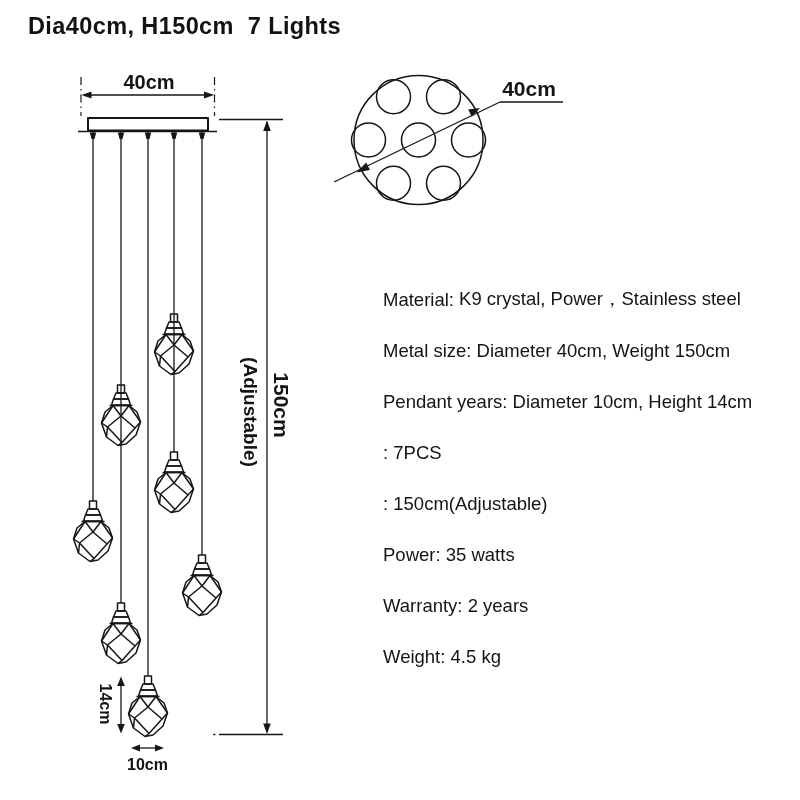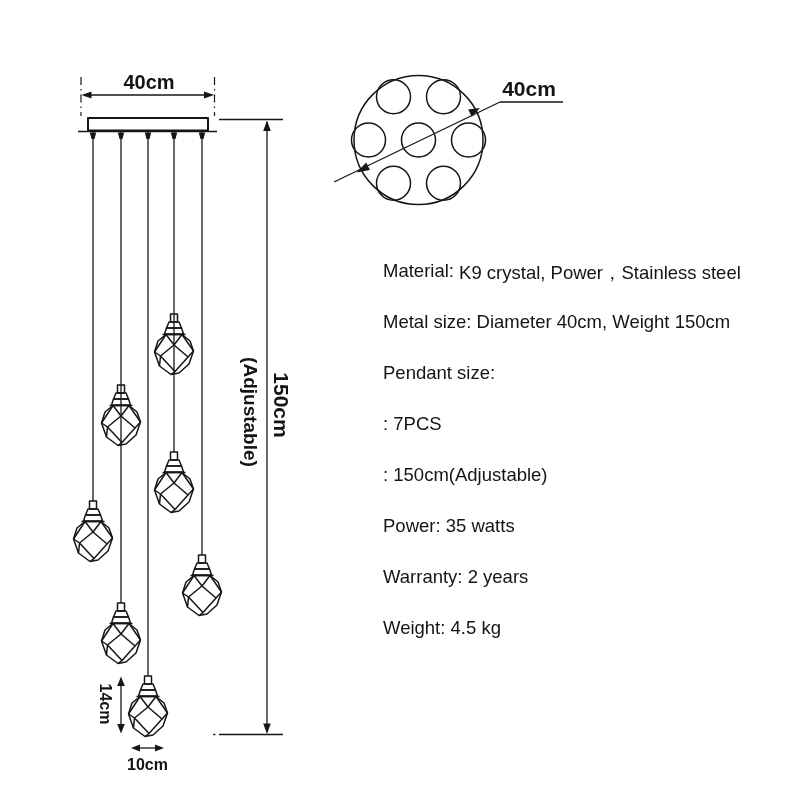--- a/index.html
+++ b/index.html
@@ -8,28 +8,29 @@
   .title{position:absolute;left:28px;top:13px;font-size:23.5px;font-weight:700;
          letter-spacing:.4px;white-space:pre;color:#121212;}
   svg.diagram{position:absolute;left:0;top:0;}
   .ln{fill:none;stroke:#161616;stroke-width:1.5;stroke-linejoin:round;stroke-linecap:butt;}
   .thin{stroke-width:1.3;}
   .thick{stroke-width:2;}
   .cl{stroke-dasharray:8 4 1.5 4;stroke-width:1.2;}
   .ar{fill:#161616;stroke:none;}
   .lbl{font-family:"Liberation Sans",sans-serif;font-weight:700;fill:#141414;}
   #specs{position:absolute;left:383px;top:260px;width:410px;}
-  .spec-row{height:51px;display:flex;align-items:flex-start;font-size:18.5px;
+  .spec-row{height:51px;display:flex;align-items:flex-end;font-size:18.5px;
             white-space:pre;color:#141414;}
 </style>
 </head>
 <body>
 
 <div class="page">
 
+  <div class="title">Dia40cm, H150cm  7 Lights</div>
 
   <svg class="diagram" width="800" height="800" viewBox="0 0 800 800">
     <defs>
       <g id="pendant" class="ln">
         <rect x="-3.5" y="0" width="7" height="8"></rect>
         <path d="M-5,8 H5 L7.5,14 H-7.5 Z"></path>
         <path d="M-7.5,14 H7.5 L9.5,20 H-9.5 Z"></path>
         <path d="M-11.5,20.5 H11.5"></path>
         <path d="M-8,20.5 L8,20.5 L16,27 L19.5,37 L15,50 L5,59 L-3,60.5 L-14.5,52 L-19.5,38 L-16,27 Z"></path>
         <path d="M-8,20.5 L0,31 L8,20.5"></path>
@@ -114,21 +115,21 @@
       <path class="ln thin" d="M334,182 L500,102 H563"></path>
       <polygon class="ar" points="480,108 471.8,116.7 468.2,109.4"></polygon>
       <polygon class="ar" points="356.5,172.5 369.9,169.9 366.3,162.6"></polygon>
       <text class="lbl" x="529" y="96" font-size="21" text-anchor="middle">40cm</text>
     </g>
   </svg>
 
   <div id="specs">
     <div class="spec-row"><span>Material</span><span>: </span><span>K9 crystal, Power，Stainless steel</span></div>
     <div class="spec-row"><span>Metal size</span><span>: </span><span>Diameter 40cm, Weight 150cm</span></div>
-    <div class="spec-row"><span>Pendant size</span><span>: </span></div>
+    <div class="spec-row"><span>Pendant years</span><span>: </span><span>Diameter 10cm, Height 14cm</span></div>
     <div class="spec-row"><span>: </span><span>7PCS</span></div>
     <div class="spec-row"><span>: </span><span>150cm(Adjustable)</span></div>
     <div class="spec-row"><span>Power</span><span>: </span><span>35 watts</span></div>
     <div class="spec-row"><span>Warranty</span><span>: </span><span>2 years</span></div>
     <div class="spec-row"><span>Weight</span><span>: </span><span>4.5 kg</span></div>
   </div>
 
 </div>
 
 </body></html>

